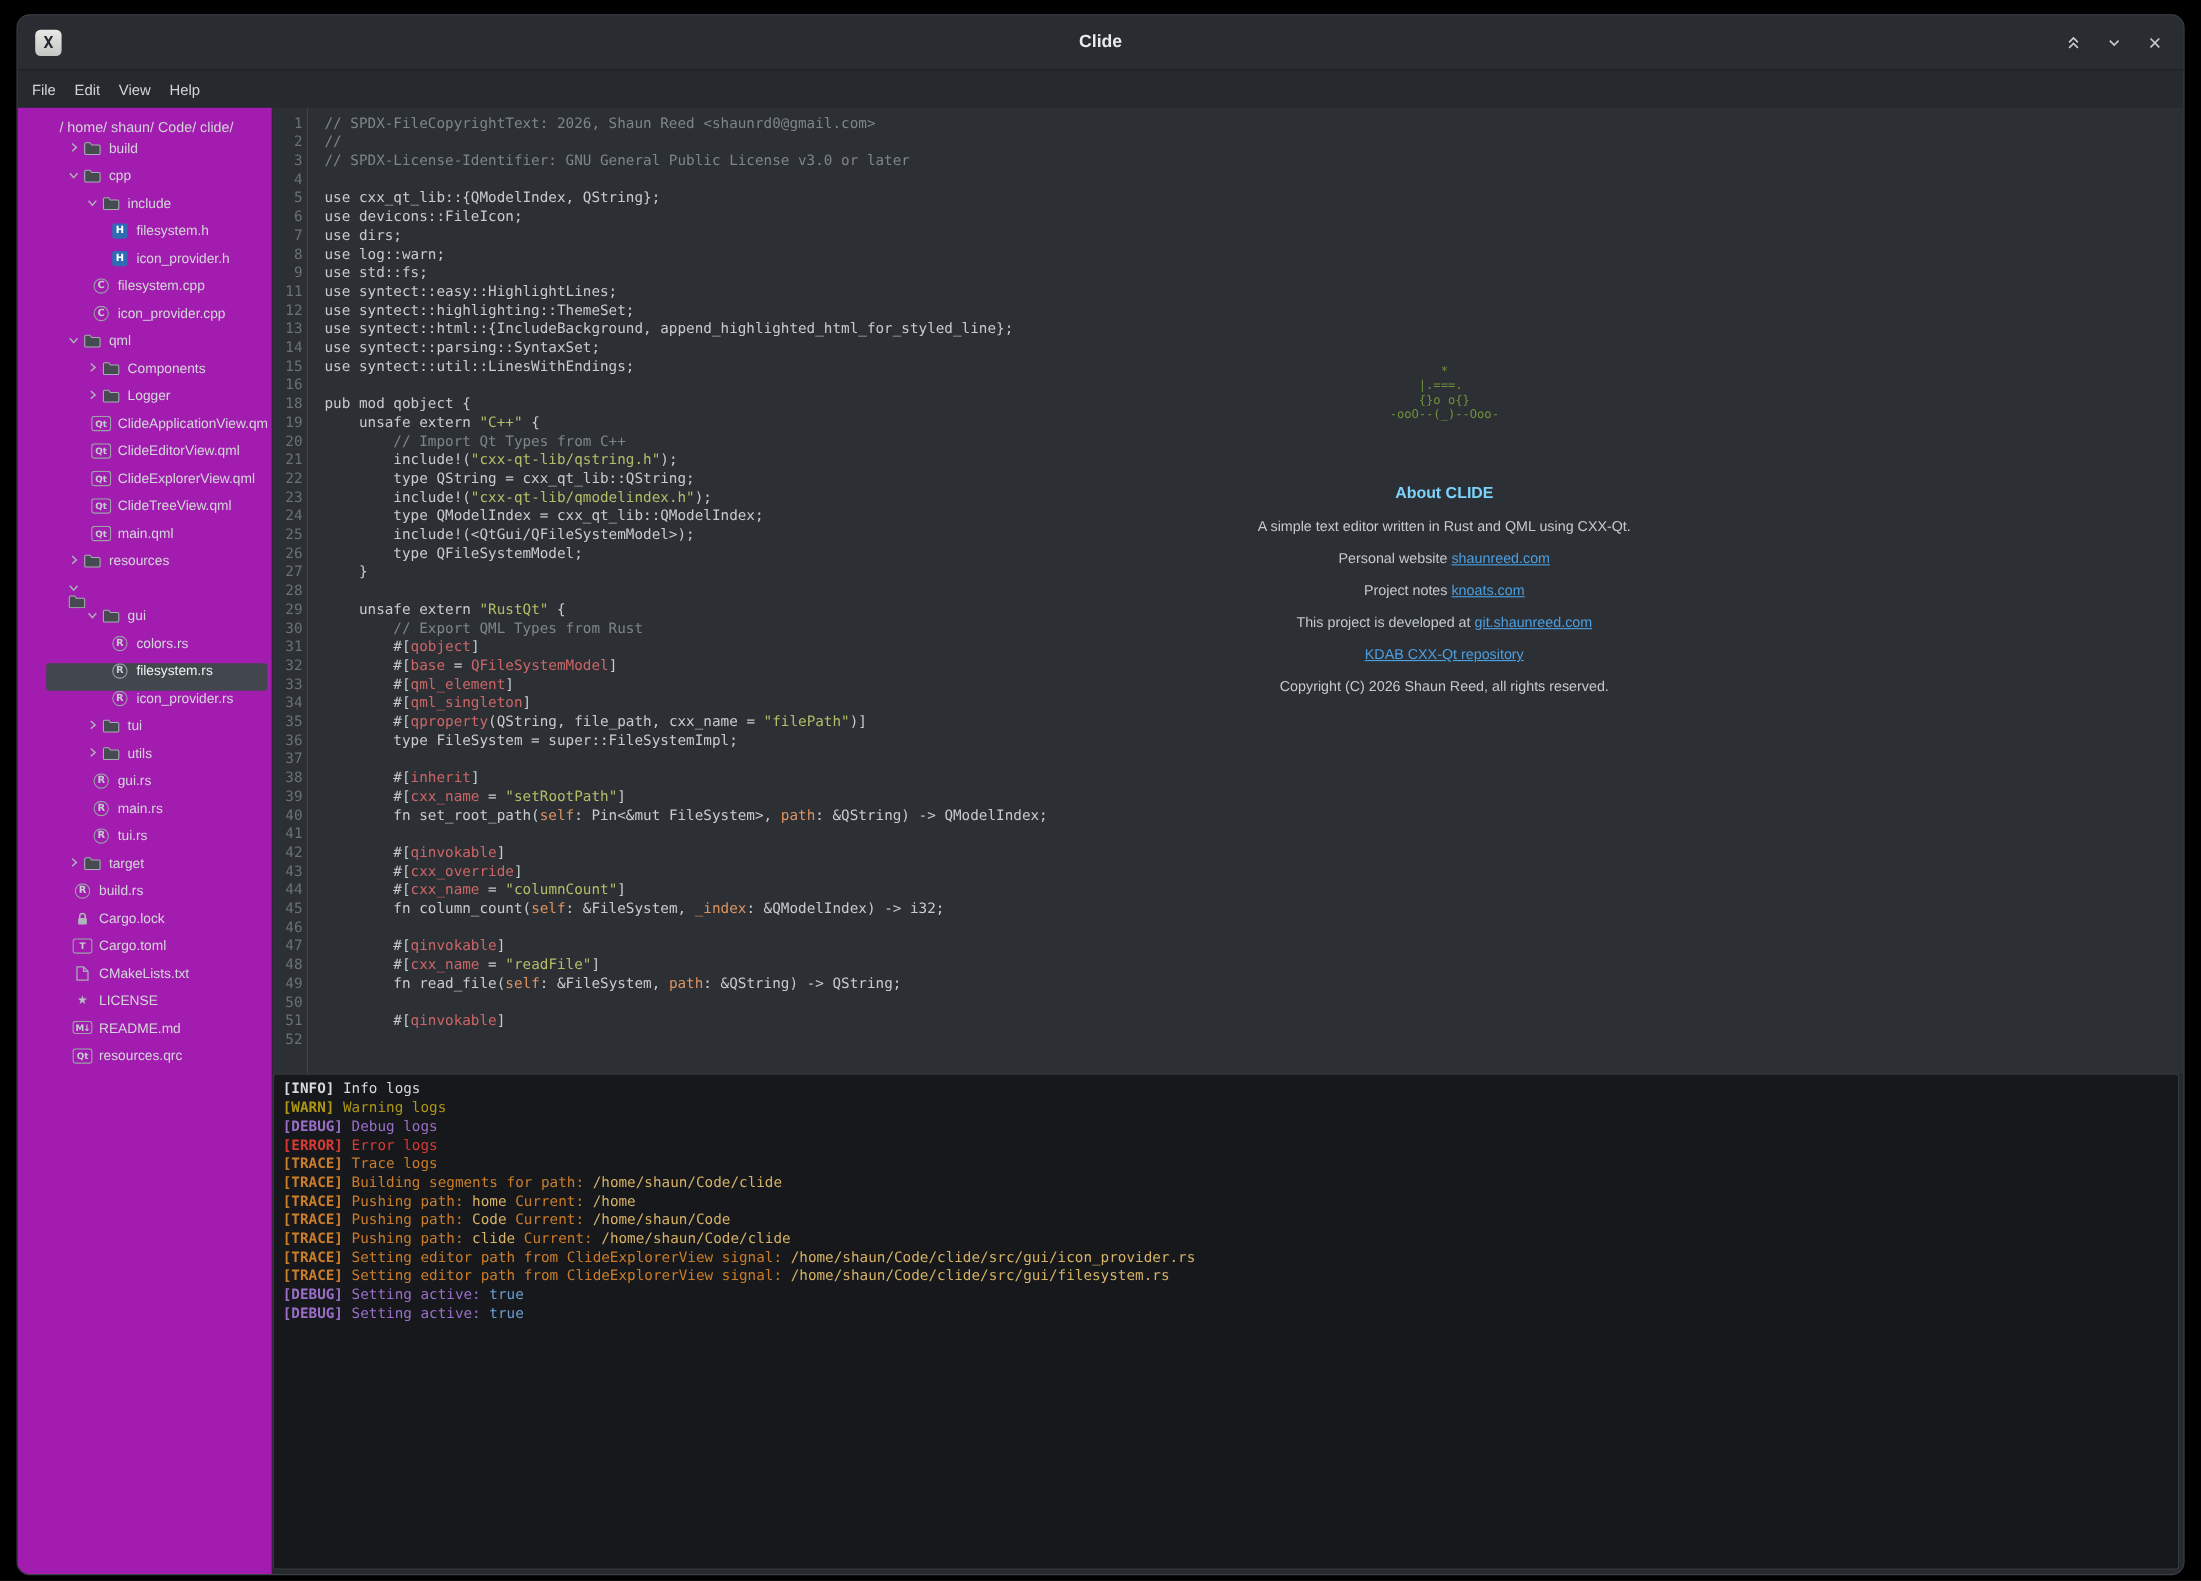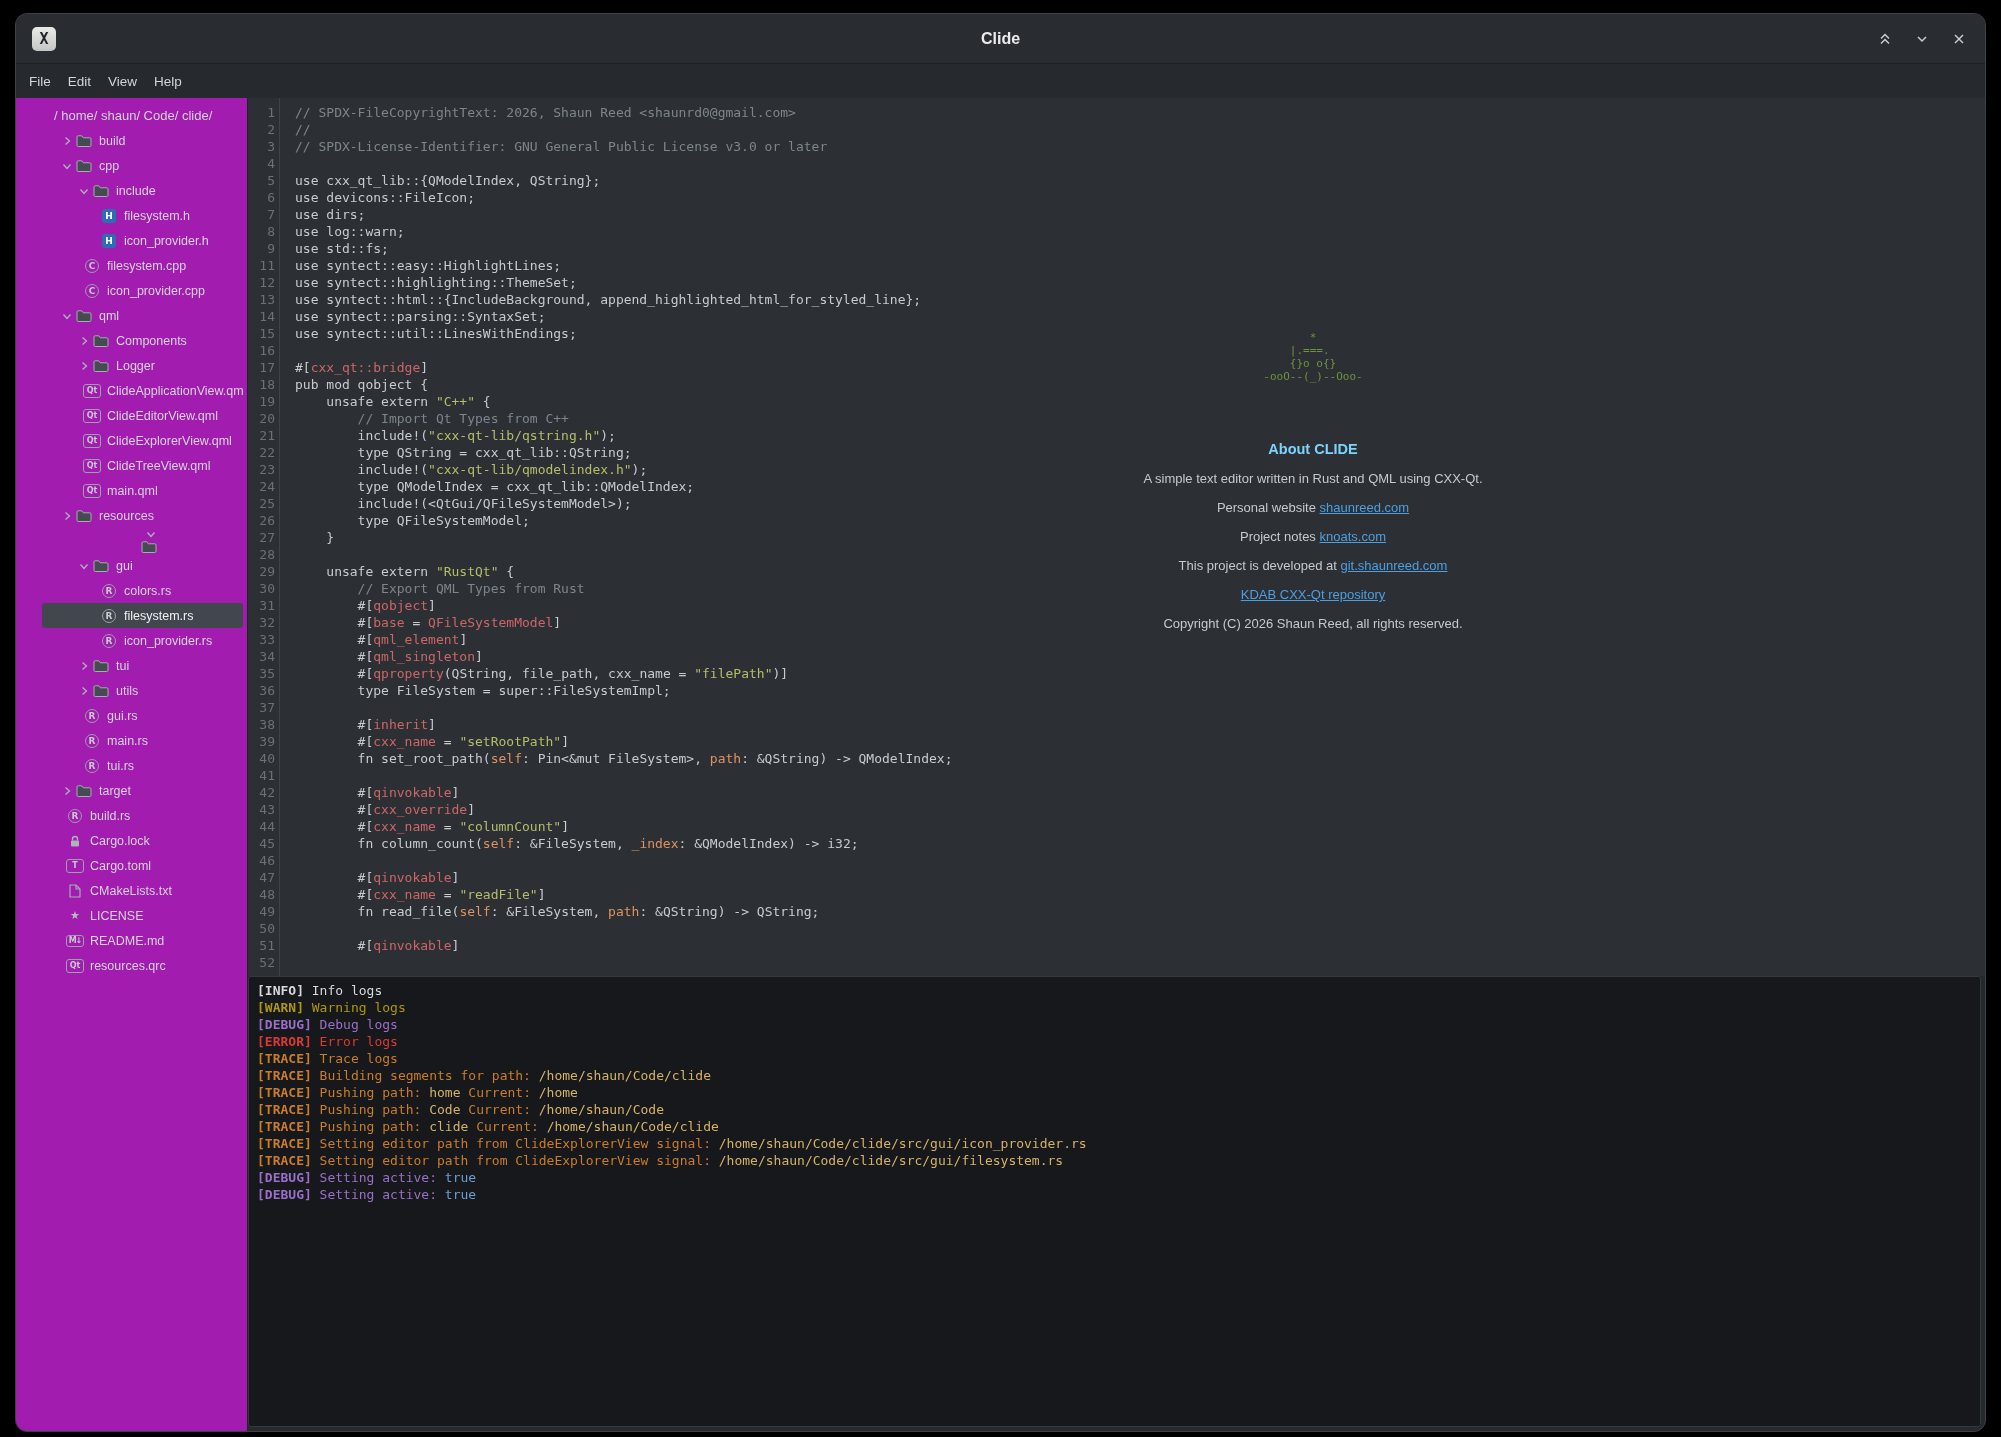--- a/index.html
+++ b/index.html
@@ -58,21 +58,21 @@
     border-right:1px solid #202327;
     padding-top:6px;
     box-sizing:border-box;
     overflow:hidden;
   }
   .tree-header {
     height:24px; line-height:24px; padding-left:38px;
     color:#d2d5d8; font-size:13px; white-space:nowrap;
   }
   .tree-row {
-    height:25px; display:flex; align-items:center;
+    height:25px; display:flex; align-items:flex-start;
     margin:0 4px 0 26px; border-radius:3px;
     white-space:nowrap; overflow:hidden;
     box-sizing:border-box;
   }
   .tree-row.selected { background:#42474d; }
   .tree-row.selected .tlabel { color:#eef0f1; }
   .chev { width:14px; flex:none; display:flex; align-items:center; }
   .ticon { width:18px; flex:none; display:flex; align-items:center; justify-content:center; margin-right:6px; }
   .tlabel { color:#d3d6d9; font-size:12.5px; }
   .badge {
@@ -544,24 +544,20 @@
           <span class="ln">14</span>
           <span class="lc"><span class="tok-p">use syntect::parsing::SyntaxSet;</span></span>
         </div>
         <div class="code-row">
           <span class="ln">15</span>
           <span class="lc"><span class="tok-p">use syntect::util::LinesWithEndings;</span></span>
         </div>
         <div class="code-row">
           <span class="ln">16</span>
           <span class="lc"></span>
-        </div>
-        <div class="code-row">
-          <span class="ln">17</span>
-          <span class="lc"><span class="tok-p">#[</span><span class="tok-r">cxx_qt::bridge</span><span class="tok-p">]</span></span>
         </div>
         <div class="code-row">
           <span class="ln">18</span>
           <span class="lc"><span class="tok-p">pub mod qobject {</span></span>
         </div>
         <div class="code-row">
           <span class="ln">19</span>
           <span class="lc"><span class="tok-p">    unsafe extern </span><span class="tok-s">"C++"</span><span class="tok-p"> {</span></span>
         </div>
         <div class="code-row">

